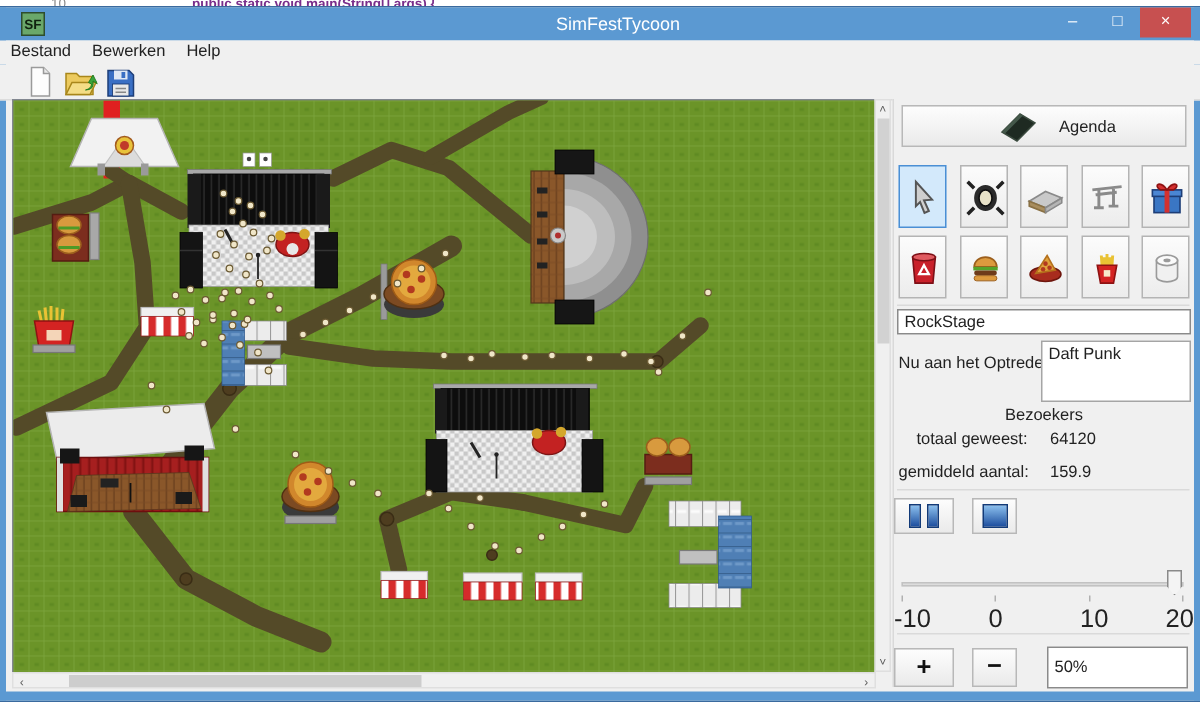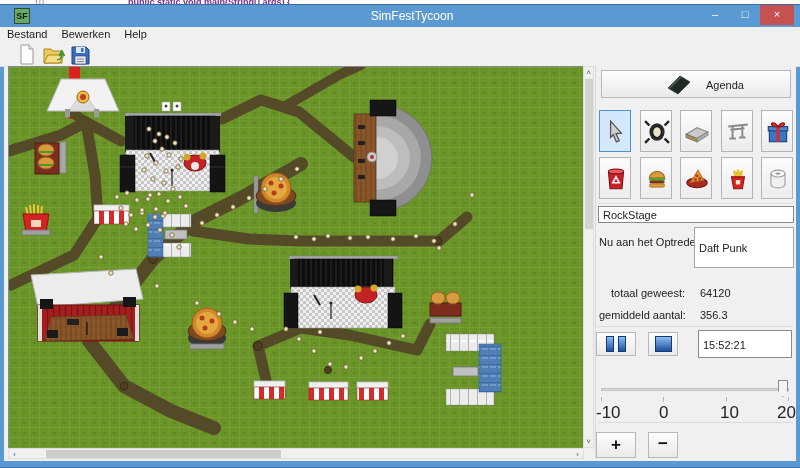--- a/index.html
+++ b/index.html
@@ -44,21 +44,21 @@
   .agenda-btn .lbl{position:absolute;left:104px;top:8px;font-size:11px;}
   .agenda-btn svg{position:absolute;left:62px;top:3px;}
   .tool-btn{position:absolute;width:32px;height:42px;background:linear-gradient(#fcfcfc,#ececec);
     border:1px solid #b4b4b4;box-sizing:border-box;}
   .tool-btn.selected{background:#d3e9fb;border:1px solid #4b8fd4;}
   .tool-btn svg{position:absolute;left:3px;top:8px;}
   .field{position:absolute;background:#fff;border:1px solid #8a8a8a;box-sizing:border-box;
     font-family:"Liberation Sans",sans-serif;font-size:11px;color:#222;padding:1px 4px;}
   .lbl-static{position:absolute;font-size:11px;color:#222;}
   .np-box{position:absolute;left:98px;top:161px;width:100px;height:41px;background:#fff;
-    border:1px solid #a5a5a5;box-sizing:border-box;font-size:11px;padding:14px 4px;}
+    border:1px solid #a5a5a5;box-sizing:border-box;font-size:11px;padding:2px 4px;}
   .ctl-btn{position:absolute;display:flex;align-items:center;justify-content:center;}
   .pbar{width:6px;height:14px;margin:0 2px;background:linear-gradient(#8cc0ee,#1d4e9e);border:1px solid #123a78;}
   .sq{width:15px;height:14px;background:linear-gradient(#8cc0ee,#1d4e9e);border:1px solid #123a78;}
   .slider-track{position:absolute;left:5px;top:322px;width:188px;height:3px;background:#dcdcdc;
     border:1px solid #c2c2c2;box-sizing:border-box;}
   .slider-thumb{position:absolute;left:182px;top:314px;width:10px;height:17px;background:#f4f4f4;
     border:1px solid #8a8a8a;box-sizing:border-box;
     clip-path:polygon(0 0,100% 0,100% 65%,50% 100%,0 65%);}
   .tickmark{position:absolute;top:331px;width:1px;height:4px;background:#b0b0b0;}
   .ticklbl{position:absolute;top:337px;font-size:17px;color:#222;}
@@ -476,52 +476,53 @@
                 <path d="M5.5 7 L5.5 17 A6.5 3.2 0 0 0 18.5 17 L18.5 7 Z" fill="#f0f0f0" stroke="#9a9a9a"></path>
                 <ellipse cx="12" cy="7" rx="6.5" ry="3.2" fill="#fafafa" stroke="#9a9a9a"></ellipse>
                 <ellipse cx="12" cy="7" rx="2.2" ry="1.1" fill="#9a9a9a"></ellipse>
               </svg></span></div>
         </div>
 
       <div class="sep" style="top:137px"></div>
       <input class="field" style="left: 2px; top: 140px; width: 196px; height: 17px;" value="RockStage">
       <div class="lbl-static" style="left:3px;top:170px">Nu aan het Optreden:</div>
       <div class="np-box">Daft Punk</div>
+      <div class="lbl-static" style="left:0;top:205px;width:200px;text-align:center">Bezoekers</div>
       <div id="stats">
           <div class="lbl-static" style="left: 3px; top: 221px; padding-left: 12px;">totaal geweest:</div>
           <div class="lbl-static" style="left: 104px; top: 221px;">64120</div>
           <div class="lbl-static" style="left: 3px; top: 243px;">gemiddeld aantal:</div>
-          <div class="lbl-static" style="left: 104px; top: 243px;">356.3</div>
+          <div class="lbl-static" style="left: 104px; top: 243px;">159.9</div>
         </div>
 
       <div class="sep" style="top:260px"></div>
       <div class="btn ctl-btn" style="left:0;top:266px;width:40px;height:24px">
         <span style="display:flex">
             <span class="pbar"></span>
             <span class="pbar"></span>
           </span>
       </div>
       <div class="btn ctl-btn" style="left:52px;top:266px;width:30px;height:24px">
         <span>
             <span class="sq" style="display:block"></span>
           </span>
       </div>
-      <input class="field" style="left: 102px; top: 264px; width: 94px; height: 28px; padding-top: 2px;" value="15:52:21">
 
       <div class="slider-track"></div>
       <div class="slider-thumb" style="left: 182px;"></div>
       <div id="slider-ticks">
           <div class="tickmark" style="left: 5px;"></div>
           <div class="ticklbl" style="left: 0px;">-10</div>
           <div class="tickmark" style="left: 67px;"></div>
           <div class="ticklbl" style="left: 63px;">0</div>
           <div class="tickmark" style="left: 130px;"></div>
           <div class="ticklbl" style="left: 124px;">10</div>
           <div class="tickmark" style="left: 192px;"></div>
           <div class="ticklbl" style="left: 181px;">20</div>
         </div>
 
       <div class="sep" style="top:356px"></div>
       <div class="btn zbtn" style="left:0;top:366px;width:40px;height:26px;line-height:24px">+</div>
       <div class="btn zbtn" style="left:52px;top:366px;width:30px;height:26px;line-height:22px">−</div>
+      <input class="field" style="left: 102px; top: 365px; width: 94px; height: 28px;" value="50%">
     </div>
   </div>
 </div>
 
 </body></html>

